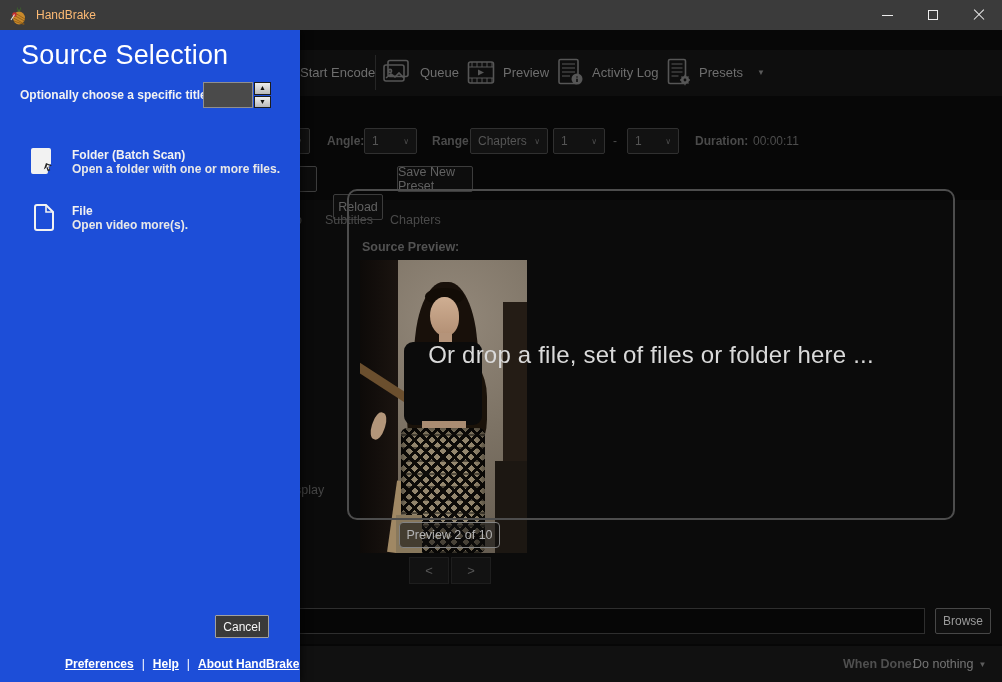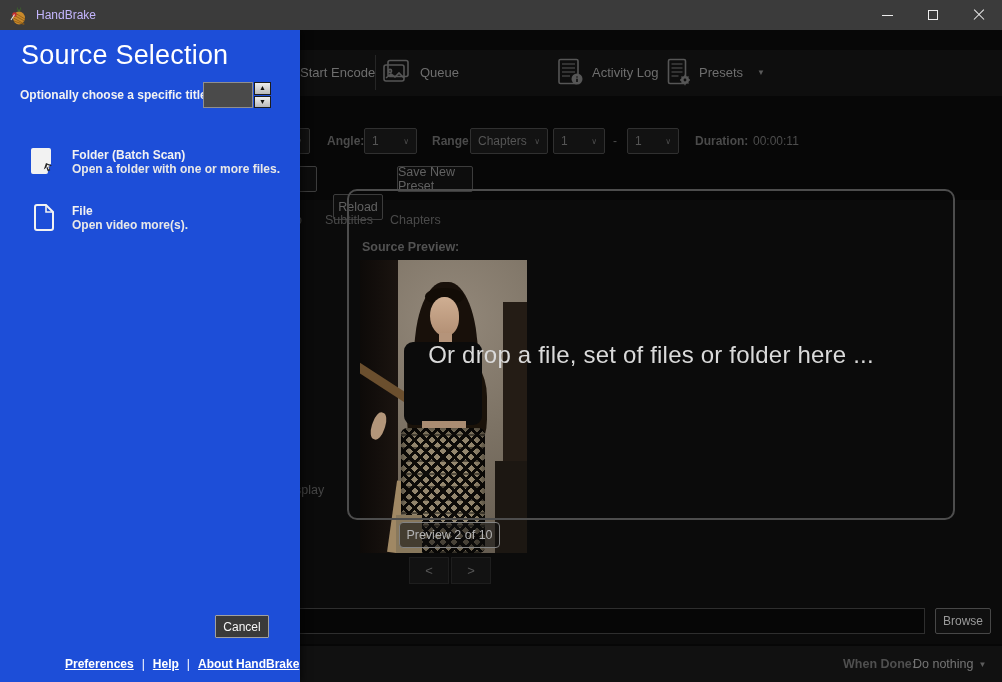--- a/index.html
+++ b/index.html
@@ -3,21 +3,21 @@
 <meta charset="utf-8">
 <style>
   * { margin:0; padding:0; box-sizing:border-box; }
   html,body { background:#000; }
   body { font-family:"Liberation Sans", sans-serif; }
   .root { position:relative; width:1002px; height:682px; background:#070707; overflow:hidden; }
 
   
   .titlebar { position:absolute; left:0; top:0; width:1002px; height:30px; background:#3b3b3b; z-index:60; display:flex; align-items:center; }
   .titlebar .logo { margin-left:9px; width:19px; height:19px; }
-  .titlebar .wtitle { margin-left:8px; color:#c4b5fd; font-size:12px; }
+  .titlebar .wtitle { margin-left:8px; color:#fdba74; font-size:12px; }
   .win-controls { position:absolute; right:0; top:0; height:30px; display:flex; }
   .wc { width:46px; height:30px; display:flex; align-items:center; justify-content:center; cursor:default; }
   .wc .dash { width:11px; height:1px; background:#ececec; }
   .wc .sq { width:10px; height:10px; border:1px solid #ececec; }
   .wc .xwrap { position:relative; width:12px; height:12px; }
   .wc .xwrap i { position:absolute; left:-1px; top:5px; width:14px; height:1.3px; background:#ececec; }
   .wc .xwrap i:first-child { transform:rotate(45deg); }
   .wc .xwrap i:last-child { transform:rotate(-45deg); }
 
   
@@ -123,20 +123,31 @@
       <svg width="30" height="27" viewBox="0 0 30 27" fill="none" stroke="#565656" stroke-width="1.6">
         <rect x="6" y="1.5" width="20" height="16" rx="2"></rect>
         <rect x="2" y="6" width="20" height="16" rx="2"></rect>
         <circle cx="8" cy="12" r="1.6"></circle>
         <path d="M4 19 l5 -4 4 3 4 -4 5 5"></path>
       </svg>
     </span>
     <span>Queue</span>
   </div>
 
+  <div class="tb-item" style="left:467px;">
+    <span>
+      <svg width="28" height="25" viewBox="0 0 28 25" fill="none" stroke="#565656" stroke-width="1.6">
+        <rect x="1.5" y="2" width="25" height="21" rx="2"></rect>
+        <path d="M1.5 7 h25 M1.5 18 h25" stroke-width="1.2"></path>
+        <path d="M5 2 v5 M10 2 v5 M15 2 v5 M20 2 v5 M25 2 v5 M5 18 v5 M10 18 v5 M15 18 v5 M20 18 v5 M25 18 v5" stroke-width="1"></path>
+        <path d="M11 9.5 l6 3 -6 3 z" fill="#565656" stroke="none"></path>
+      </svg>
+    </span>
+    <span>Preview</span>
+  </div>
 
   <div class="tb-item" style="left:557px;">
     <span>
       <svg width="27" height="28" viewBox="0 0 27 28" fill="none" stroke="#565656" stroke-width="1.6">
         <rect x="2" y="1.5" width="19" height="24" rx="1.5"></rect>
         <path d="M5 6 h13 M5 10 h13 M5 14 h13 M5 18 h8" stroke-width="1.2"></path>
         <circle cx="20" cy="21" r="5.5" fill="#565656" stroke="none"></circle>
         <path d="M20 18.5 v1 M20 20.8 v3.2" stroke="#0e0e0e" stroke-width="1.6"></path>
       </svg>
     </span>

